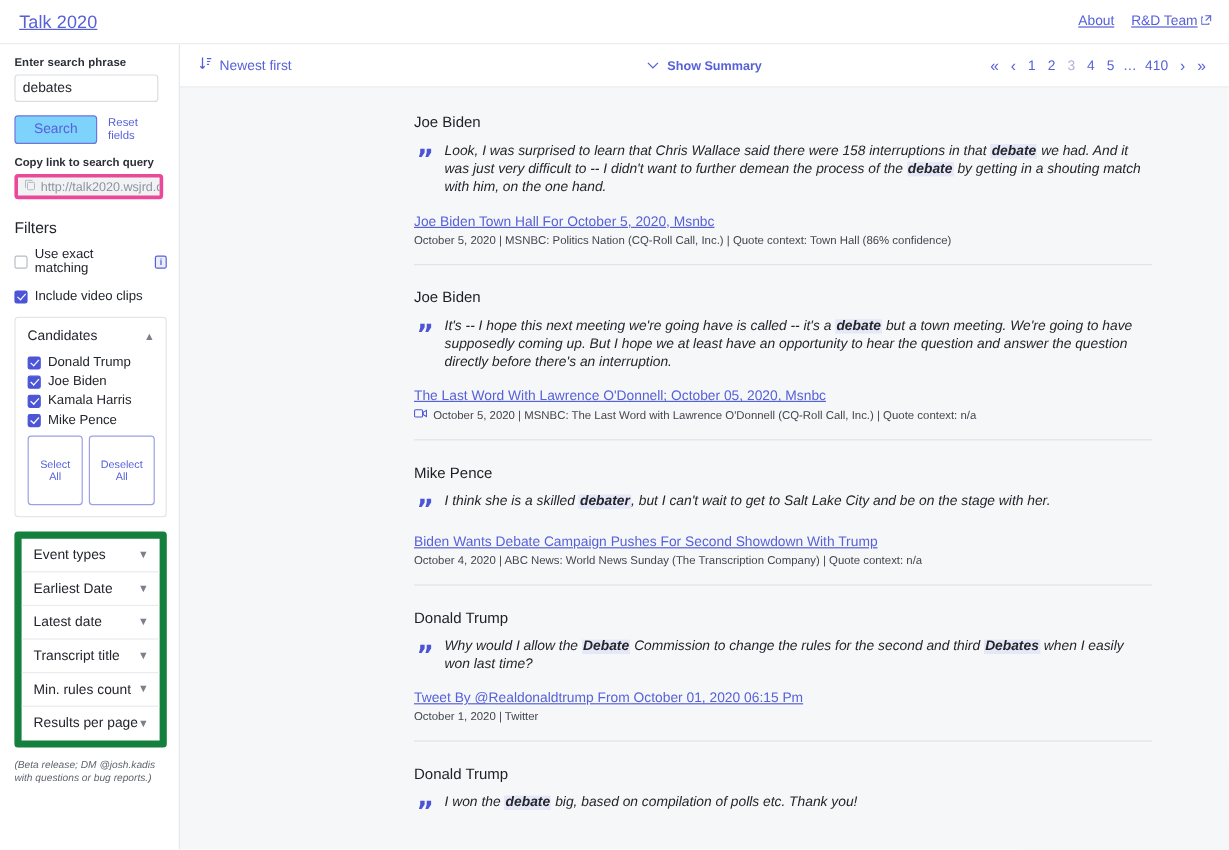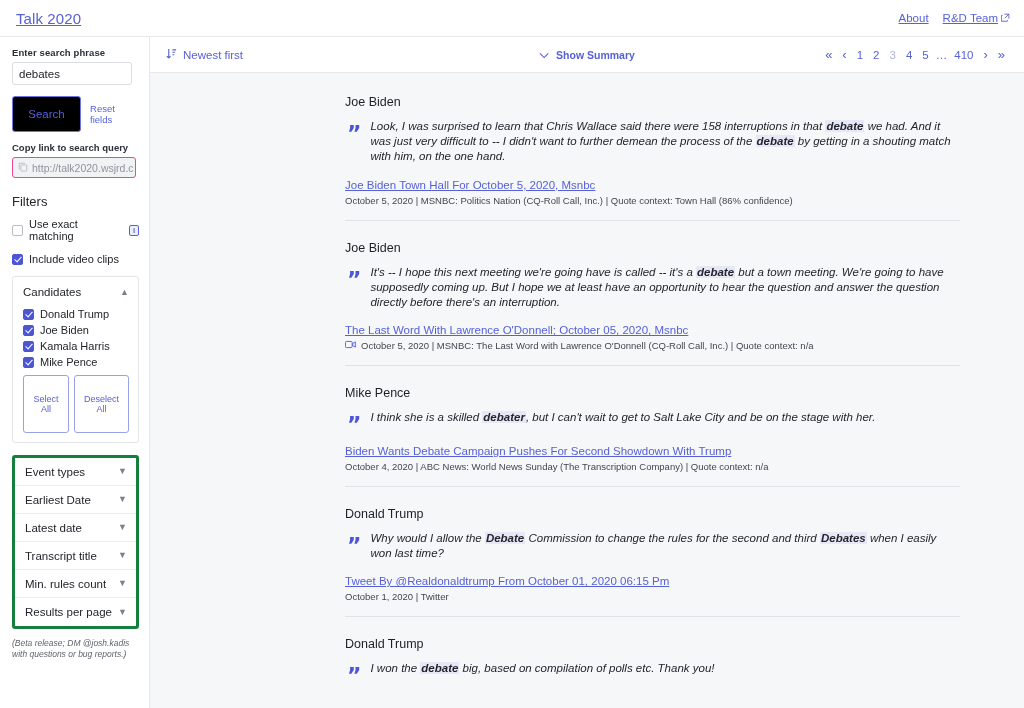--- a/index.html
+++ b/index.html
@@ -73,22 +73,22 @@
     outline: none;
   }
   .search-row {
     display: flex;
     align-items: center;
     gap: 9px;
     margin-top: 11px;
   }
   .search-btn {
     width: 70px;
-    height: 36px;
-    background: #000000;
+    height: 24px;
+    background: #7dd3fc;
     border: 1.4px solid #6e76de;
     border-radius: 3px;
     color: #5661d8;
     font-size: 11.5px;
     font-family: "Liberation Sans", sans-serif;
     cursor: pointer;
     padding: 0;
   }
   .reset-link {
     font-size: 9.5px;
@@ -100,21 +100,21 @@
     font-size: 9.5px;
     font-weight: bold;
     color: #2b2f38;
     margin-top: 10px;
     margin-bottom: 4px;
   }
   .copy-box {
     width: 124px;
     height: 21px;
     background: #f1f2f4;
-    border: 1px solid #ec4899;
+    border: 3px solid #ec4899;
     border-radius: 3px;
     display: flex;
     align-items: center;
     gap: 4px;
     padding: 0 5px;
     font-size: 10.5px;
     color: #8f949d;
     overflow: hidden;
     white-space: nowrap;
     cursor: pointer;
@@ -201,21 +201,21 @@
     background: #fff;
     color: #5661d8;
     font-size: 9px;
     font-family: "Liberation Sans", sans-serif;
     padding: 18px 5px;
     cursor: pointer;
   }
 
   .accordion {
     margin-top: 12px;
-    border: 3px solid #15803d;
+    border: 6px solid #15803d;
     border-radius: 3px;
     overflow: hidden;
     background: #fff;
   }
   .acc-row {
     height: 28px;
     display: flex;
     align-items: center;
     justify-content: space-between;
     padding: 0 9px 0 10px;

